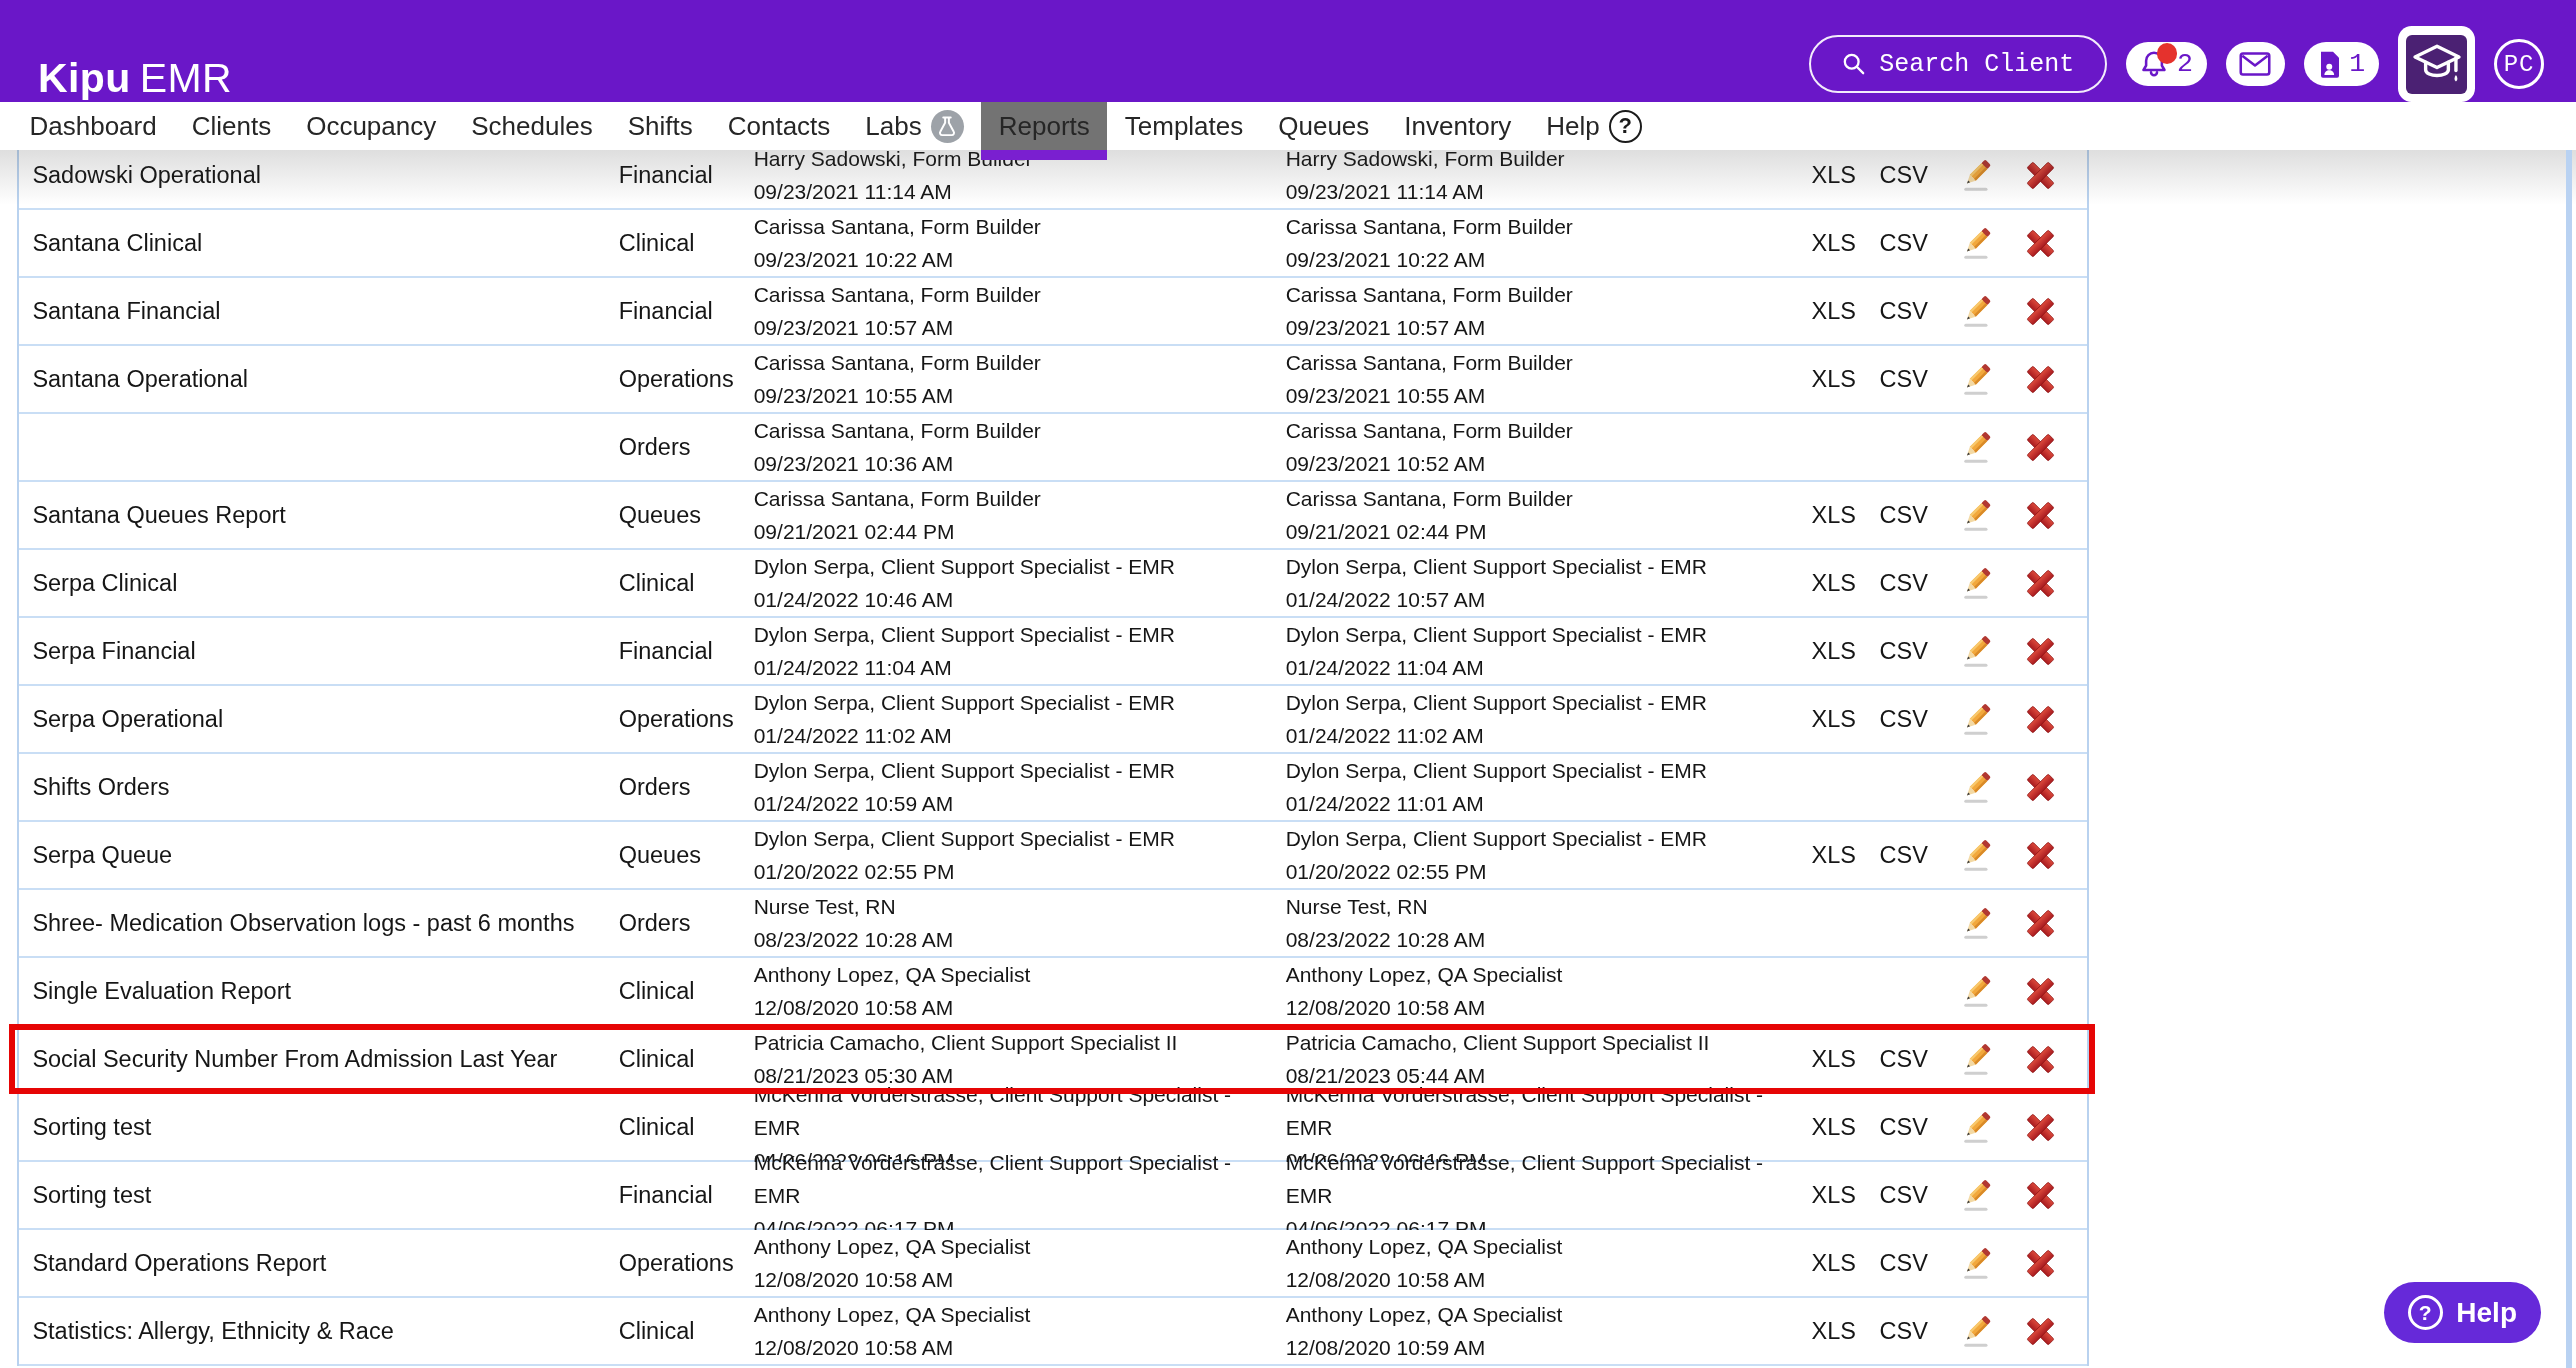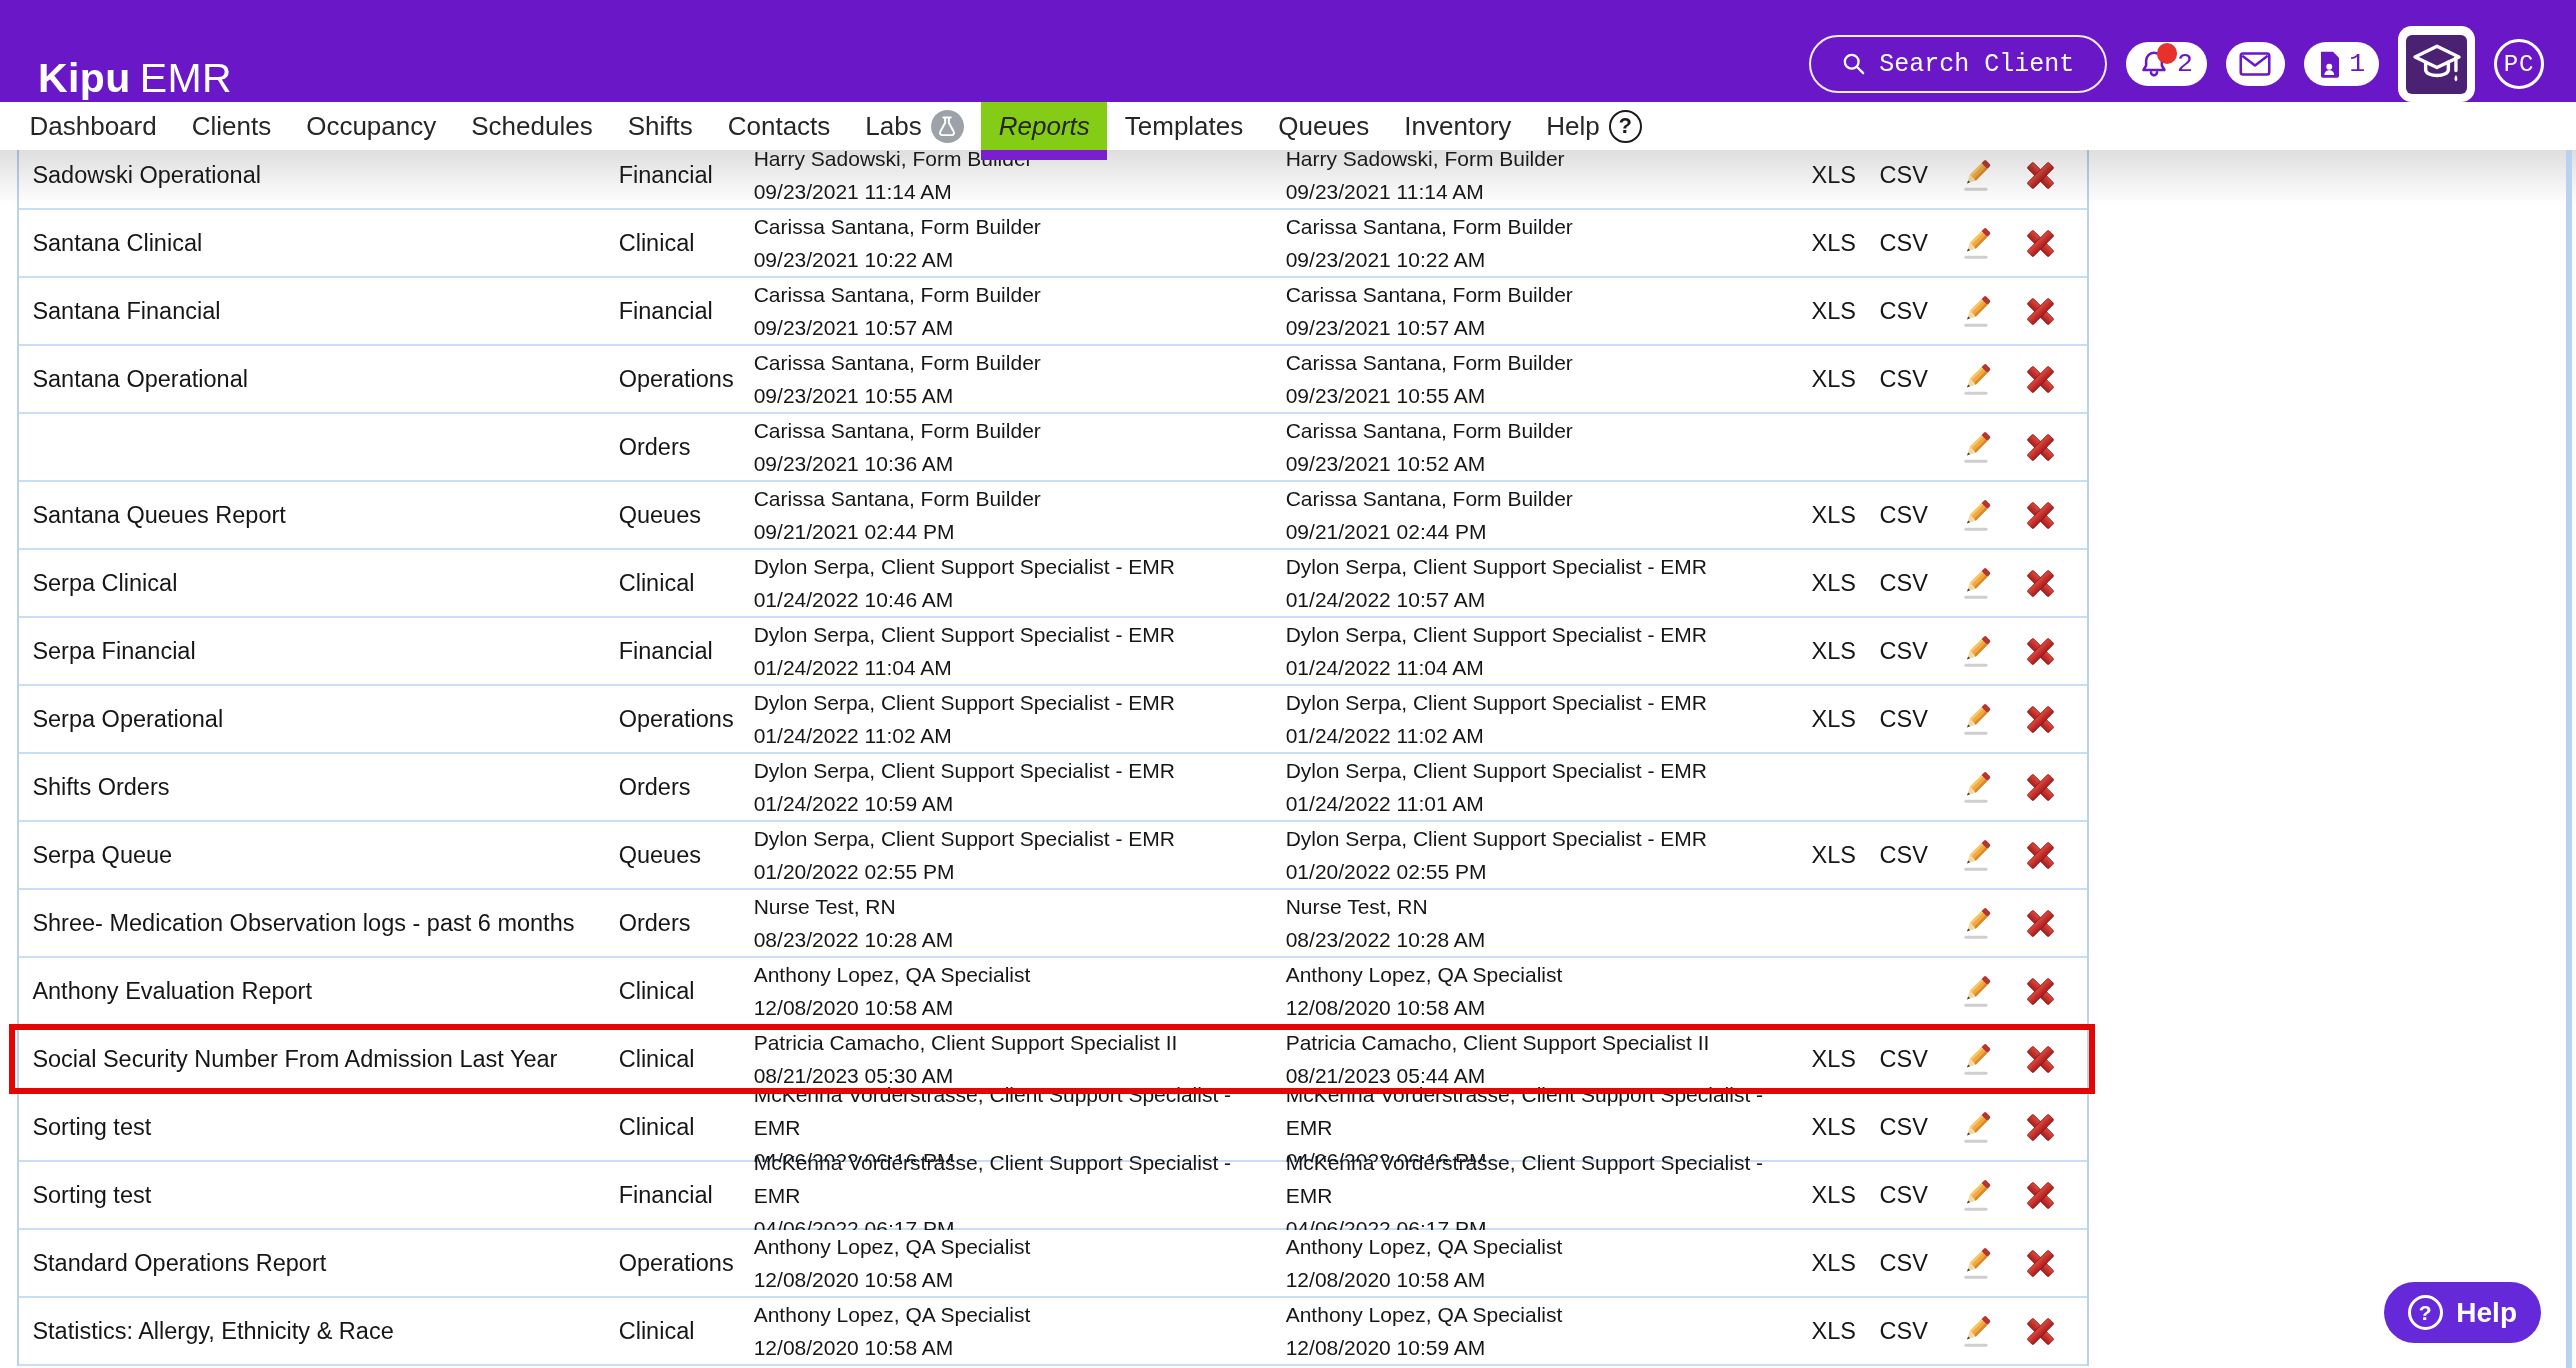--- a/index.html
+++ b/index.html
@@ -28,21 +28,21 @@
                align-items:center; justify-content:center; }
   .avatar { width:50px; height:50px; border-radius:50%; border:3.8px solid #fff; color:#fff;
             font-size:24px; font-weight:500; display:flex; align-items:center; justify-content:center;
             letter-spacing:0.8px; cursor:pointer; }
 
   
   .nav { position:absolute; top:102px; left:0; right:0; height:48px; background:#fff; z-index:9;
          display:flex; align-items:stretch; padding-left:12px; }
   .nav-item { display:flex; align-items:center; padding:0 17.5px; position:relative; cursor:pointer;
               font-size:26px; color:#262626; white-space:nowrap; }
-  .nav-item.active { background:#84cc16;font-style:italic; }
+  .nav-item.active { background:#737373; }
   .nav-item.active::after { content:''; position:absolute; left:0; right:0; bottom:-10px; height:10px;
                             background:#7A1FD0; }
   .flask-badge { width:33px; height:33px; border-radius:50%; background:#9DA2A8; display:inline-flex;
                  align-items:center; justify-content:center; margin-left:9px; }
   .q-badge { width:33px; height:33px; border:2.7px solid #1b1b1b; border-radius:50%; font-size:22px;
              font-weight:700; color:#1b1b1b; display:inline-flex; align-items:center;
              justify-content:center; margin-left:9px; }
 
   
   .scroll-shadow { position:absolute; left:0; right:0; top:150px; height:55px; z-index:2;
@@ -685,21 +685,21 @@
           </linearGradient>
         </defs>
         <g fill="url(#xg)" stroke="#8E1212" stroke-width="1">
           <rect x="2" y="16.5" width="40" height="11" rx="2" transform="rotate(45 22 22)"></rect>
           <rect x="2" y="16.5" width="40" height="11" rx="2" transform="rotate(-45 22 22)"></rect>
         </g>
       </svg>
     </div>
   </div>
       <div class="trow">
-    <div class="cell c-name">Anthony Evaluation Report</div>
+    <div class="cell c-name">Single Evaluation Report</div>
     <div class="cell c-cat">Clinical</div>
     <div class="cell c-created creator">
       <span>Anthony Lopez, QA Specialist</span>
       <span>12/08/2020 10:58 AM</span>
     </div>
     <div class="cell c-updated creator">
       <span>Anthony Lopez, QA Specialist</span>
       <span>12/08/2020 10:58 AM</span>
     </div>
 

